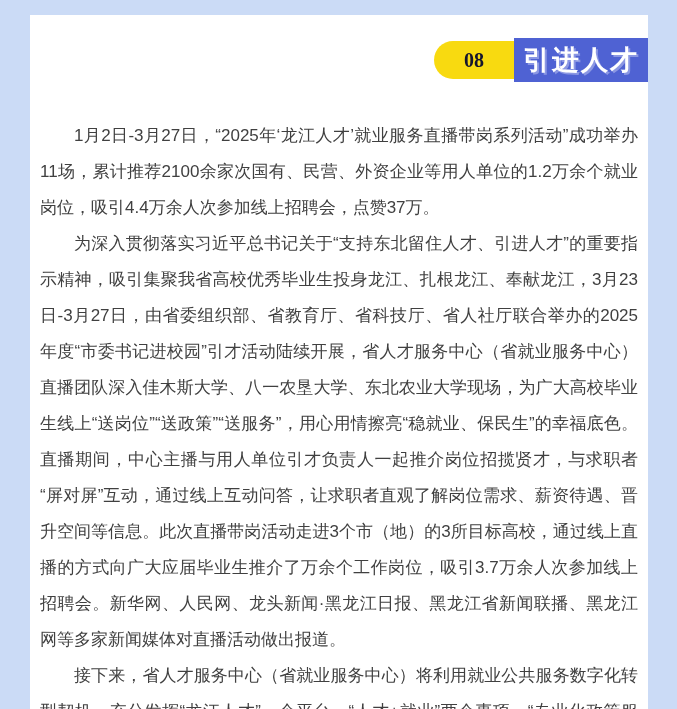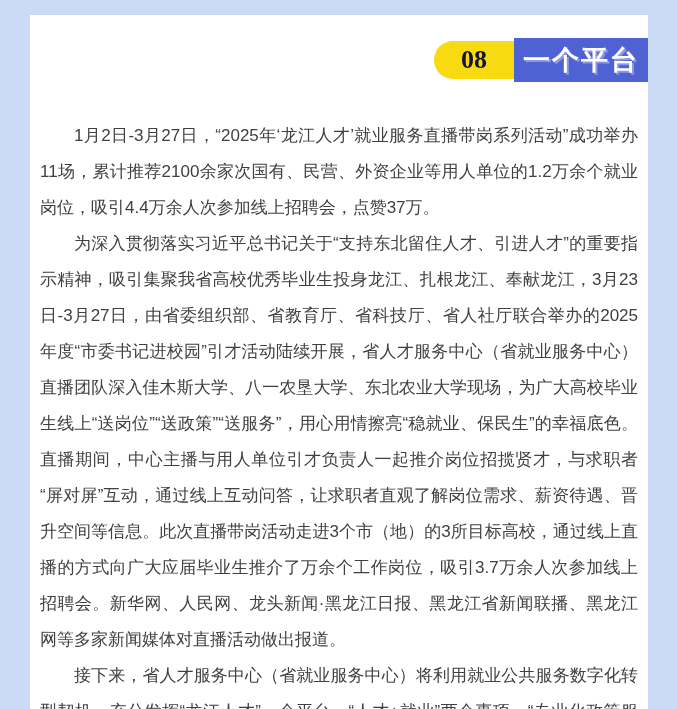--- a/index.html
+++ b/index.html
@@ -29,21 +29,21 @@
   .num-pill {
     height: 38px;
     min-width: 80px;
     background: #f8da10;
     border-radius: 19px 0 0 19px;
     display: flex;
     align-items: center;
     justify-content: center;
     font-family: "Liberation Serif", "DejaVu Serif", serif;
     font-weight: bold;
-    font-size: 26px;
+    font-size: 20px;
     color: #15152d;
     padding: 0 14px;
   }
   .title-bar {
     height: 44px;
     min-width: 134px;
     background: #4f62d3;
     display: flex;
     align-items: center;
     justify-content: center;
@@ -70,21 +70,21 @@
 <body>
 
 <div class="page">
   <div class="card">
 
     <div class="header-row">
       <div class="num-pill">
         <span>08</span>
       </div>
       <div class="title-bar">
-        <span>一个平台</span>
+        <span>引进人才</span>
       </div>
     </div>
 
     <div class="article">
       <p>1月2日-3月27日，“2025年‘龙江人才’就业服务直播带岗系列活动”成功举办11场，累计推荐2100余家次国有、民营、外资企业等用人单位的1.2万余个就业岗位，吸引4.4万余人次参加线上招聘会，点赞37万。</p>
       <p>为深入贯彻落实习近平总书记关于“支持东北留住人才、引进人才”的重要指示精神，吸引集聚我省高校优秀毕业生投身龙江、扎根龙江、奉献龙江，3月23日-3月27日，由省委组织部、省教育厅、省科技厅、省人社厅联合举办的2025年度“市委书记进校园”引才活动陆续开展，省人才服务中心（省就业服务中心）直播团队深入佳木斯大学、八一农垦大学、东北农业大学现场，为广大高校毕业生线上“送岗位”“送政策”“送服务”，用心用情擦亮“稳就业、保民生”的幸福底色。直播期间，中心主播与用人单位引才负责人一起推介岗位招揽贤才，与求职者“屏对屏”互动，通过线上互动问答，让求职者直观了解岗位需求、薪资待遇、晋升空间等信息。此次直播带岗活动走进3个市（地）的3所目标高校，通过线上直播的方式向广大应届毕业生推介了万余个工作岗位，吸引3.7万余人次参加线上招聘会。新华网、人民网、龙头新闻·黑龙江日报、黑龙江省新闻联播、黑龙江网等多家新闻媒体对直播活动做出报道。</p>
       <p>接下来，省人才服务中心（省就业服务中心）将利用就业公共服务数字化转型契机，充分发挥“龙江人才”一个平台，“人才+就业”两个事项，“专业化政策服务团队、就业公共服务团队、线上直播服务团队”三支队伍“1+2+6”服务效能，聚焦各类招才、引才活动开展，持续探索创新“线上+线下”多形式、多层次、多维度直播服务方式，聚力锻造“龙江云聘”样板型直播服务品牌，助力直播“流量”真正转化为龙江人才招引“增量”。</p>
     </div>
 
   </div>

